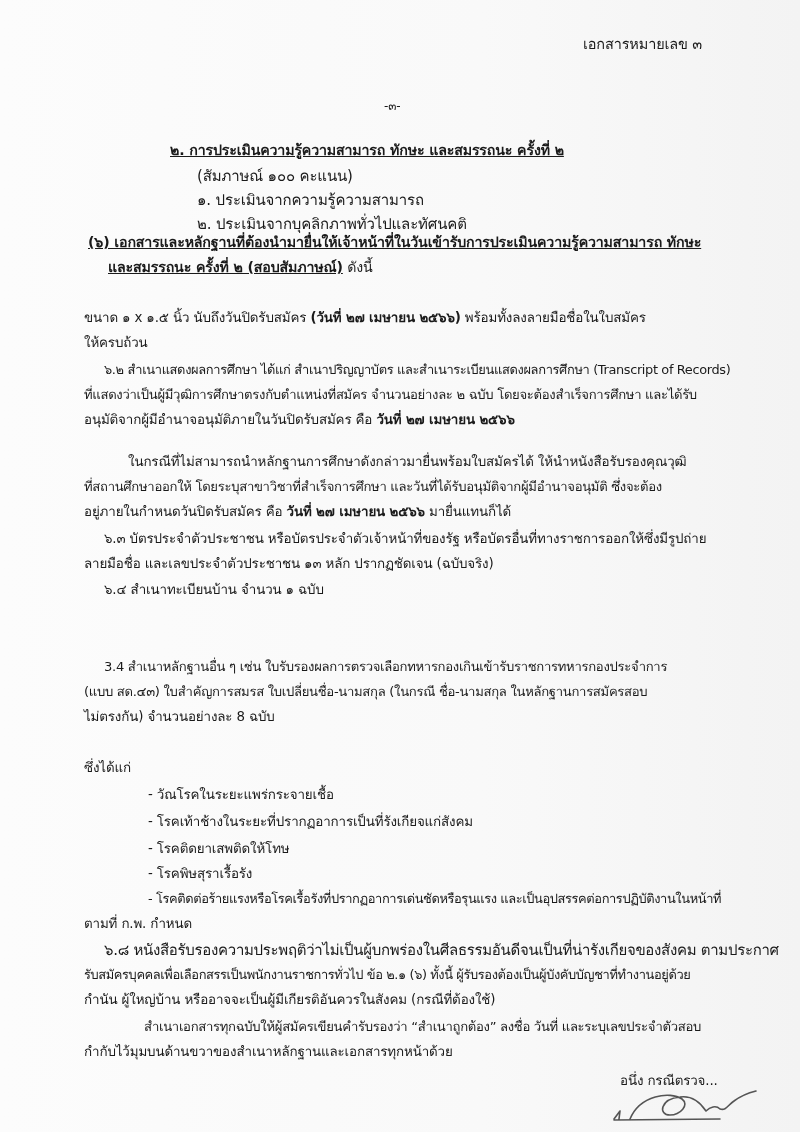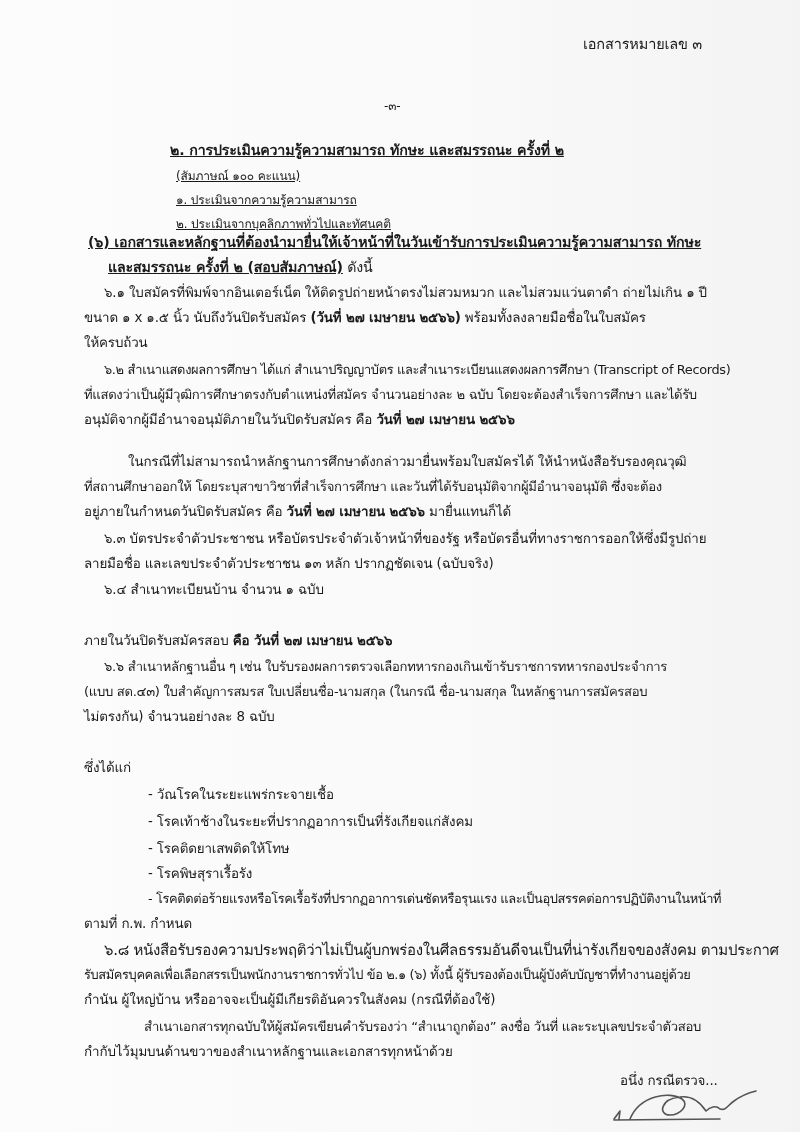--- a/index.html
+++ b/index.html
@@ -8,21 +8,21 @@
     background: #fbfbfb;
     font-family: "DejaVu Sans", "Liberation Sans", sans-serif;
     color: #1a1a1a;
     position: relative;
   }
   .page { position: absolute; inset: 0; background: linear-gradient(90deg, #fcfcfc 0%, #f9f9f9 60%, #f3f3f3 100%); }
   .line { position: absolute; white-space: nowrap; font-size: 13.4px; line-height: 20px; letter-spacing: -0.15px; }
   .doc-no { left: 583px; top: 34px; font-size: 14.5px; }
   .page-num { left: 384px; top: 96px; font-size: 12px; }
   .sec-title { left: 170px; top: 140px; font-weight: bold; text-decoration: underline; font-size: 14.2px; }
-  .sub { left: 176px; font-size: 12px; text-decoration: underline; }
+  .sub { left: 197px; font-size: 15px; }
   .h6 { font-weight: bold; font-size: 14px; }
   .u { text-decoration: underline; }
   .b { font-weight: bold; }
   .signature { position: absolute; left: 610px; top: 1085px; width: 150px; height: 40px; }
 </style>
 </head>
 <body>
 
 <div class="page">
 
@@ -30,40 +30,38 @@
   <div class="line page-num">-๓-</div>
 
   <div class="line sec-title">๒. การประเมินความรู้ความสามารถ ทักษะ และสมรรถนะ ครั้งที่ ๒</div>
   <div class="line sub" style="top:166px">(สัมภาษณ์ ๑๐๐ คะแนน)</div>
   <div class="line sub" style="top:190px">๑. ประเมินจากความรู้ความสามารถ</div>
   <div class="line sub" style="top:214px">๒. ประเมินจากบุคลิกภาพทั่วไปและทัศนคติ</div>
 
   <div class="line h6 u" style="left:88px; top:232px; font-size:14.2px;">(๖) เอกสารและหลักฐานที่ต้องนำมายื่นให้เจ้าหน้าที่ในวันเข้ารับการประเมินความรู้ความสามารถ ทักษะ</div>
   <div class="line h6" style="left:108px; top:257px; font-size:14.2px;"><span class="u">และสมรรถนะ ครั้งที่ ๒ (สอบสัมภาษณ์)</span><span style="font-weight:normal"> ดังนี้</span></div>
 
-  <div class="line" style="left:104px; top:283px;">๖.๑ ใบสมัครที่พิมพ์จากอินเตอร์เน็ต ให้ติดรูปถ่ายหน้าตรงไม่สวมหมวก และไม่สวมแว่นตาดำ ถ่ายไม่เกิน ๑ ปี</div>
   <div class="line" style="left:84px; top:308px;"><span>ขนาด ๑ x ๑.๕ นิ้ว นับถึงวันปิดรับสมัคร </span><span class="b">(วันที่ ๒๗ เมษายน ๒๕๖๖)</span><span> พร้อมทั้งลงลายมือชื่อในใบสมัคร</span></div>
   <div class="line" style="left:84px; top:333px;">ให้ครบถ้วน</div>
 
   <div class="line" style="left:104px; top:360px; font-size:12.9px; letter-spacing:-0.35px;">๖.๒ สำเนาแสดงผลการศึกษา ได้แก่ สำเนาปริญญาบัตร และสำเนาระเบียนแสดงผลการศึกษา (Transcript of Records)</div>
   <div class="line" style="left:84px; top:385px; font-size:13.1px; letter-spacing:-0.3px;">ที่แสดงว่าเป็นผู้มีวุฒิการศึกษาตรงกับตำแหน่งที่สมัคร จำนวนอย่างละ ๒ ฉบับ โดยจะต้องสำเร็จการศึกษา และได้รับ</div>
   <div class="line" style="left:84px; top:410px;"><span>อนุมัติจากผู้มีอำนาจอนุมัติภายในวันปิดรับสมัคร คือ </span><span class="b">วันที่ ๒๗ เมษายน ๒๕๖๖</span></div>
 
   <div class="line" style="left:128px; top:452px;">ในกรณีที่ไม่สามารถนำหลักฐานการศึกษาดังกล่าวมายื่นพร้อมใบสมัครได้ ให้นำหนังสือรับรองคุณวุฒิ</div>
   <div class="line" style="left:84px; top:477px; font-size:13.1px; letter-spacing:-0.3px;">ที่สถานศึกษาออกให้ โดยระบุสาขาวิชาที่สำเร็จการศึกษา และวันที่ได้รับอนุมัติจากผู้มีอำนาจอนุมัติ ซึ่งจะต้อง</div>
   <div class="line" style="left:84px; top:502px;"><span>อยู่ภายในกำหนดวันปิดรับสมัคร คือ </span><span class="b">วันที่ ๒๗ เมษายน ๒๕๖๖</span><span> มายื่นแทนก็ได้</span></div>
 
   <div class="line" style="left:104px; top:529px;">๖.๓ บัตรประจำตัวประชาชน หรือบัตรประจำตัวเจ้าหน้าที่ของรัฐ หรือบัตรอื่นที่ทางราชการออกให้ซึ่งมีรูปถ่าย</div>
   <div class="line" style="left:84px; top:554px;">ลายมือชื่อ และเลขประจำตัวประชาชน ๑๓ หลัก ปรากฏชัดเจน (ฉบับจริง)</div>
 
   <div class="line" style="left:104px; top:580px;">๖.๔ สำเนาทะเบียนบ้าน จำนวน ๑ ฉบับ</div>
 
-  <div class="line" style="left:84px; top:631px;"><span>ภายในวันปิดรับสมัครสอบ </span><span class="b">คือ วันที่ ๒๗ เมษายน ๒๕๖๖</span></div>
 
-  <div class="line" style="left:104px; top:657px; font-size:13.1px; letter-spacing:-0.3px;">๖.๖ สำเนาหลักฐานอื่น ๆ เช่น ใบรับรองผลการตรวจเลือกทหารกองเกินเข้ารับราชการทหารกองประจำการ</div>
+  <div class="line" style="left:104px; top:657px; font-size:13.1px; letter-spacing:-0.3px;">3.4 สำเนาหลักฐานอื่น ๆ เช่น ใบรับรองผลการตรวจเลือกทหารกองเกินเข้ารับราชการทหารกองประจำการ</div>
   <div class="line" style="left:84px; top:682px; font-size:13.1px; letter-spacing:-0.3px;">(แบบ สด.๔๓) ใบสำคัญการสมรส ใบเปลี่ยนชื่อ-นามสกุล (ในกรณี ชื่อ-นามสกุล ในหลักฐานการสมัครสอบ</div>
   <div class="line" style="left:84px; top:707px;">ไม่ตรงกัน) จำนวนอย่างละ 8 ฉบับ</div>
 
   <div class="line" style="left:84px; top:758px;">ซึ่งได้แก่</div>
   <div class="line" style="left:148px; top:785px;">- วัณโรคในระยะแพร่กระจายเชื้อ</div>
   <div class="line" style="left:148px; top:812px;">- โรคเท้าช้างในระยะที่ปรากฏอาการเป็นที่รังเกียจแก่สังคม</div>
   <div class="line" style="left:148px; top:839px;">- โรคติดยาเสพติดให้โทษ</div>
   <div class="line" style="left:148px; top:864px;">- โรคพิษสุราเรื้อรัง</div>
   <div class="line" style="left:148px; top:889px; font-size:12.9px; letter-spacing:-0.4px;">- โรคติดต่อร้ายแรงหรือโรคเรื้อรังที่ปรากฏอาการเด่นชัดหรือรุนแรง และเป็นอุปสรรคต่อการปฏิบัติงานในหน้าที่</div>
   <div class="line" style="left:84px; top:914px;">ตามที่ ก.พ. กำหนด</div>

